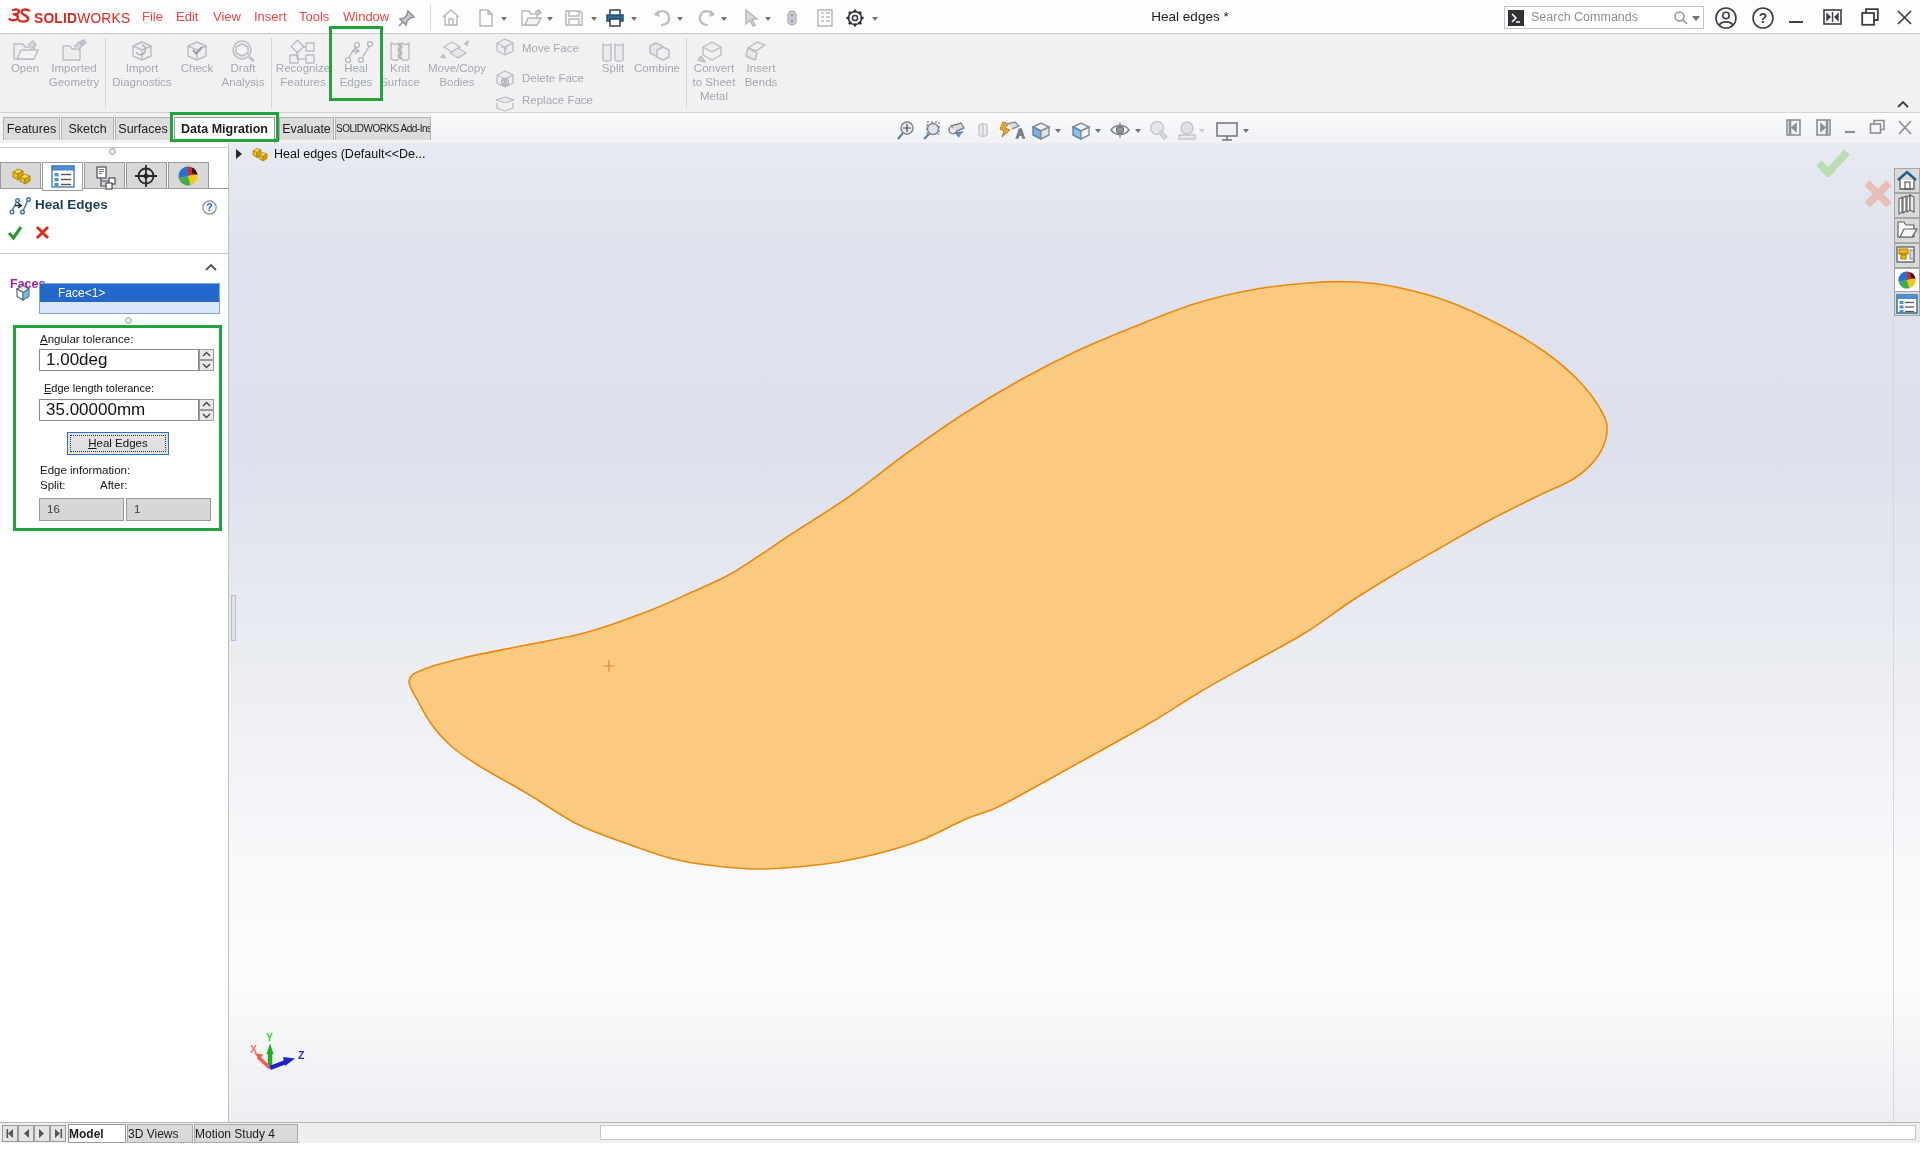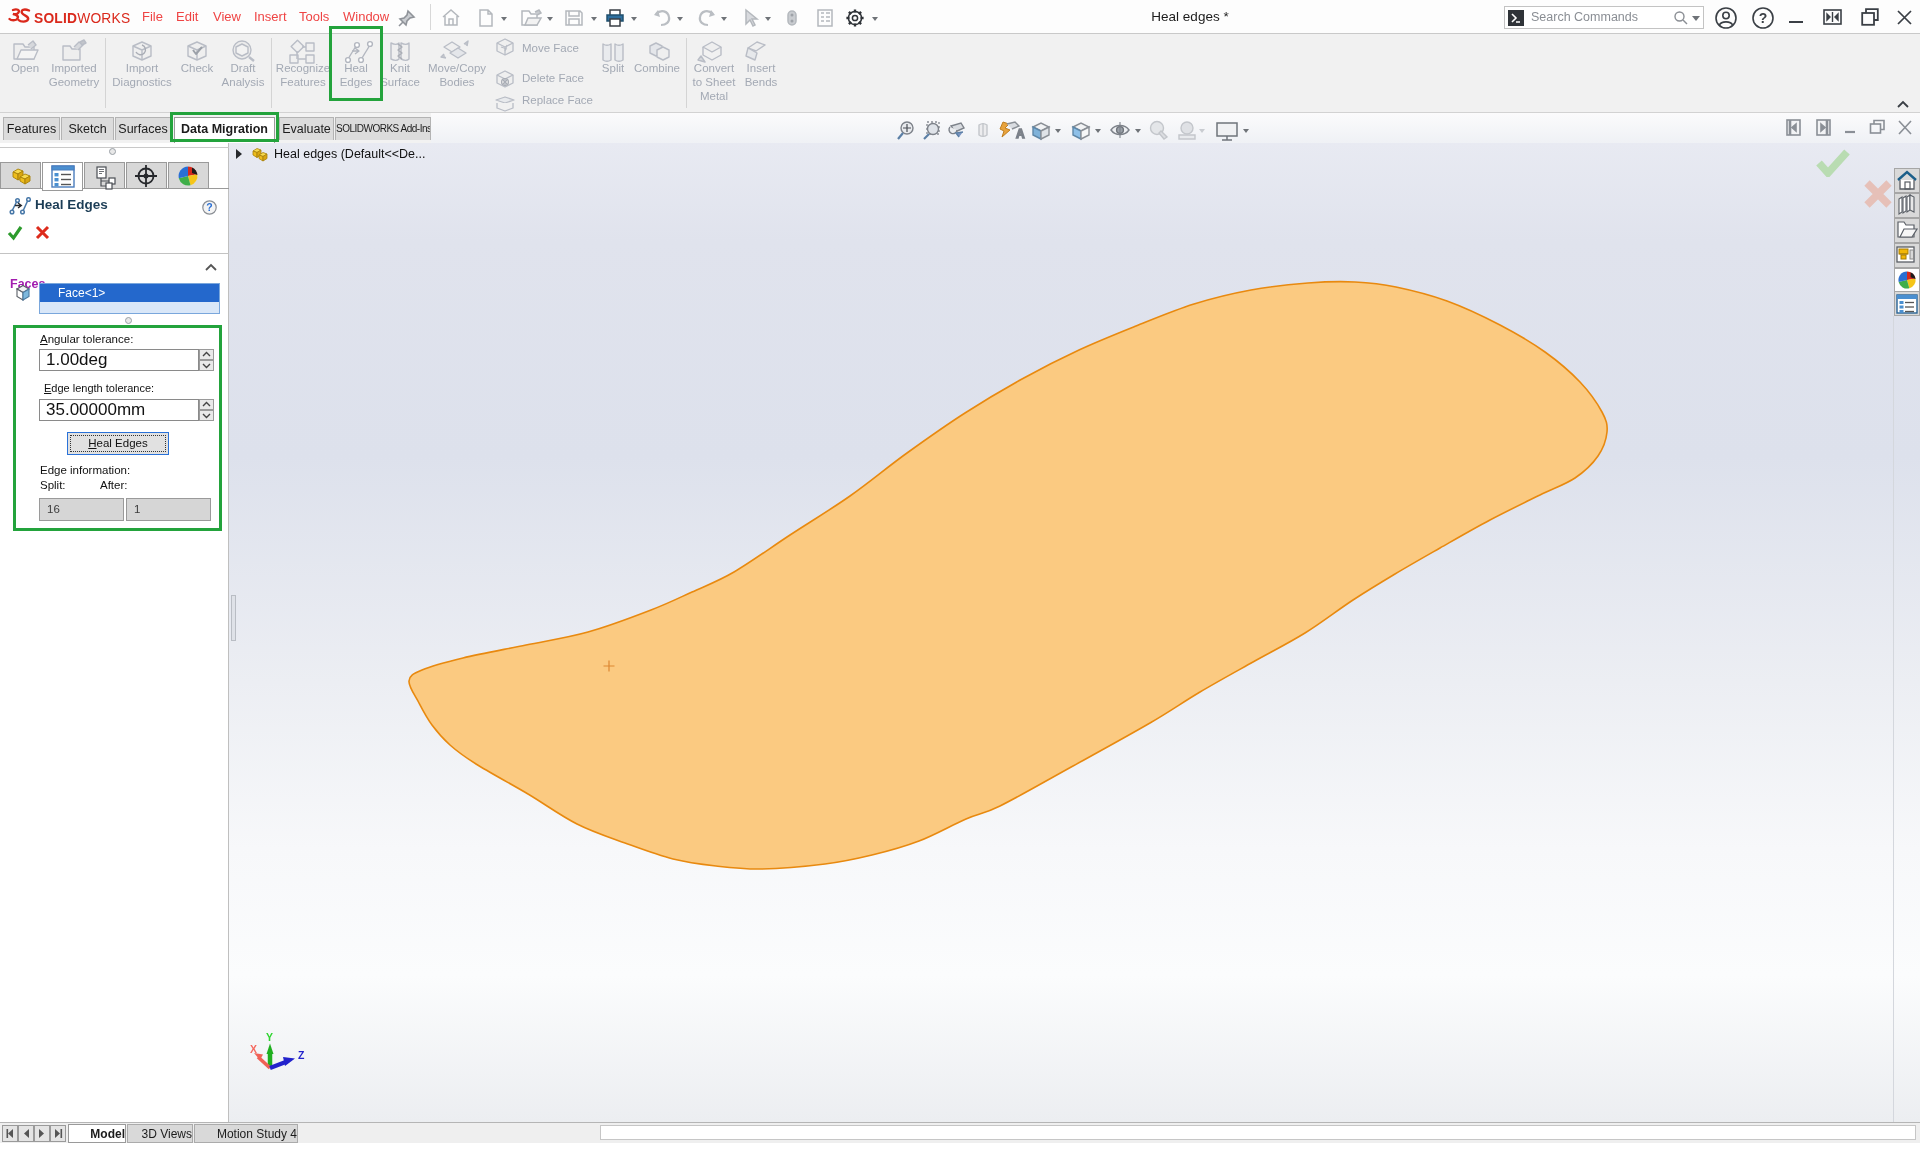--- a/index.html
+++ b/index.html
@@ -21,21 +21,21 @@
 .spin{position:absolute;width:15px;height:22px}
 .spin div{position:absolute;left:0;width:15px;height:11px;background:#e9e9e9;border:1px solid #9a9a9a;text-align:center}
 
 #viewport{left:229px;top:143px;width:1664px;height:979px;background:
   linear-gradient(180deg,#e8eaf2 0%,#e0e3ed 10%,#dde1ec 32%,#eceef3 55%,#f7f8fa 72%,#fbfcfd 85%,#eceef1 100%)}
 
 #rstrip{left:1893px;top:143px;width:27px;height:979px;background:linear-gradient(180deg,#e8eaf2 0%,#e0e3ed 10%,#dde1ec 32%,#eceef3 55%,#f7f8fa 72%,#fbfcfd 85%,#eceef1 100%)}
 .rcell{position:absolute;left:1px;width:26px;height:25px;background:#d9d9d9;border:1px solid #a6a6a6}
 
 #mtabbar{left:0;top:1122px;width:1920px;height:21px;background:#efefef;border-top:1px solid #b5b5b5}
-.mtab{position:absolute;top:1px;height:19px;background:#d9d9d9;border:1px solid #ababab;font-size:12px;color:#1c1c1c;text-align:right;line-height:18px}
+.mtab{position:absolute;top:1px;height:19px;background:#d9d9d9;border:1px solid #ababab;font-size:12px;color:#1c1c1c;text-align:left;line-height:18px}
 #statusbar{left:0;top:1143px;width:1920px;height:17px;background:#f7f7f7;border-top:1px solid #d9d9d9;font-size:12px;color:#111}
 .gbox{position:absolute;border:3px solid #23a33c;background:transparent}
 svg{display:block}
 </style></head>
 <body>
 <div id="app">
 
 <div class="abs" id="menubar">
 
   <svg class="abs" style="left:7px;top:7px" width="130" height="20" viewBox="0 0 130 20">

